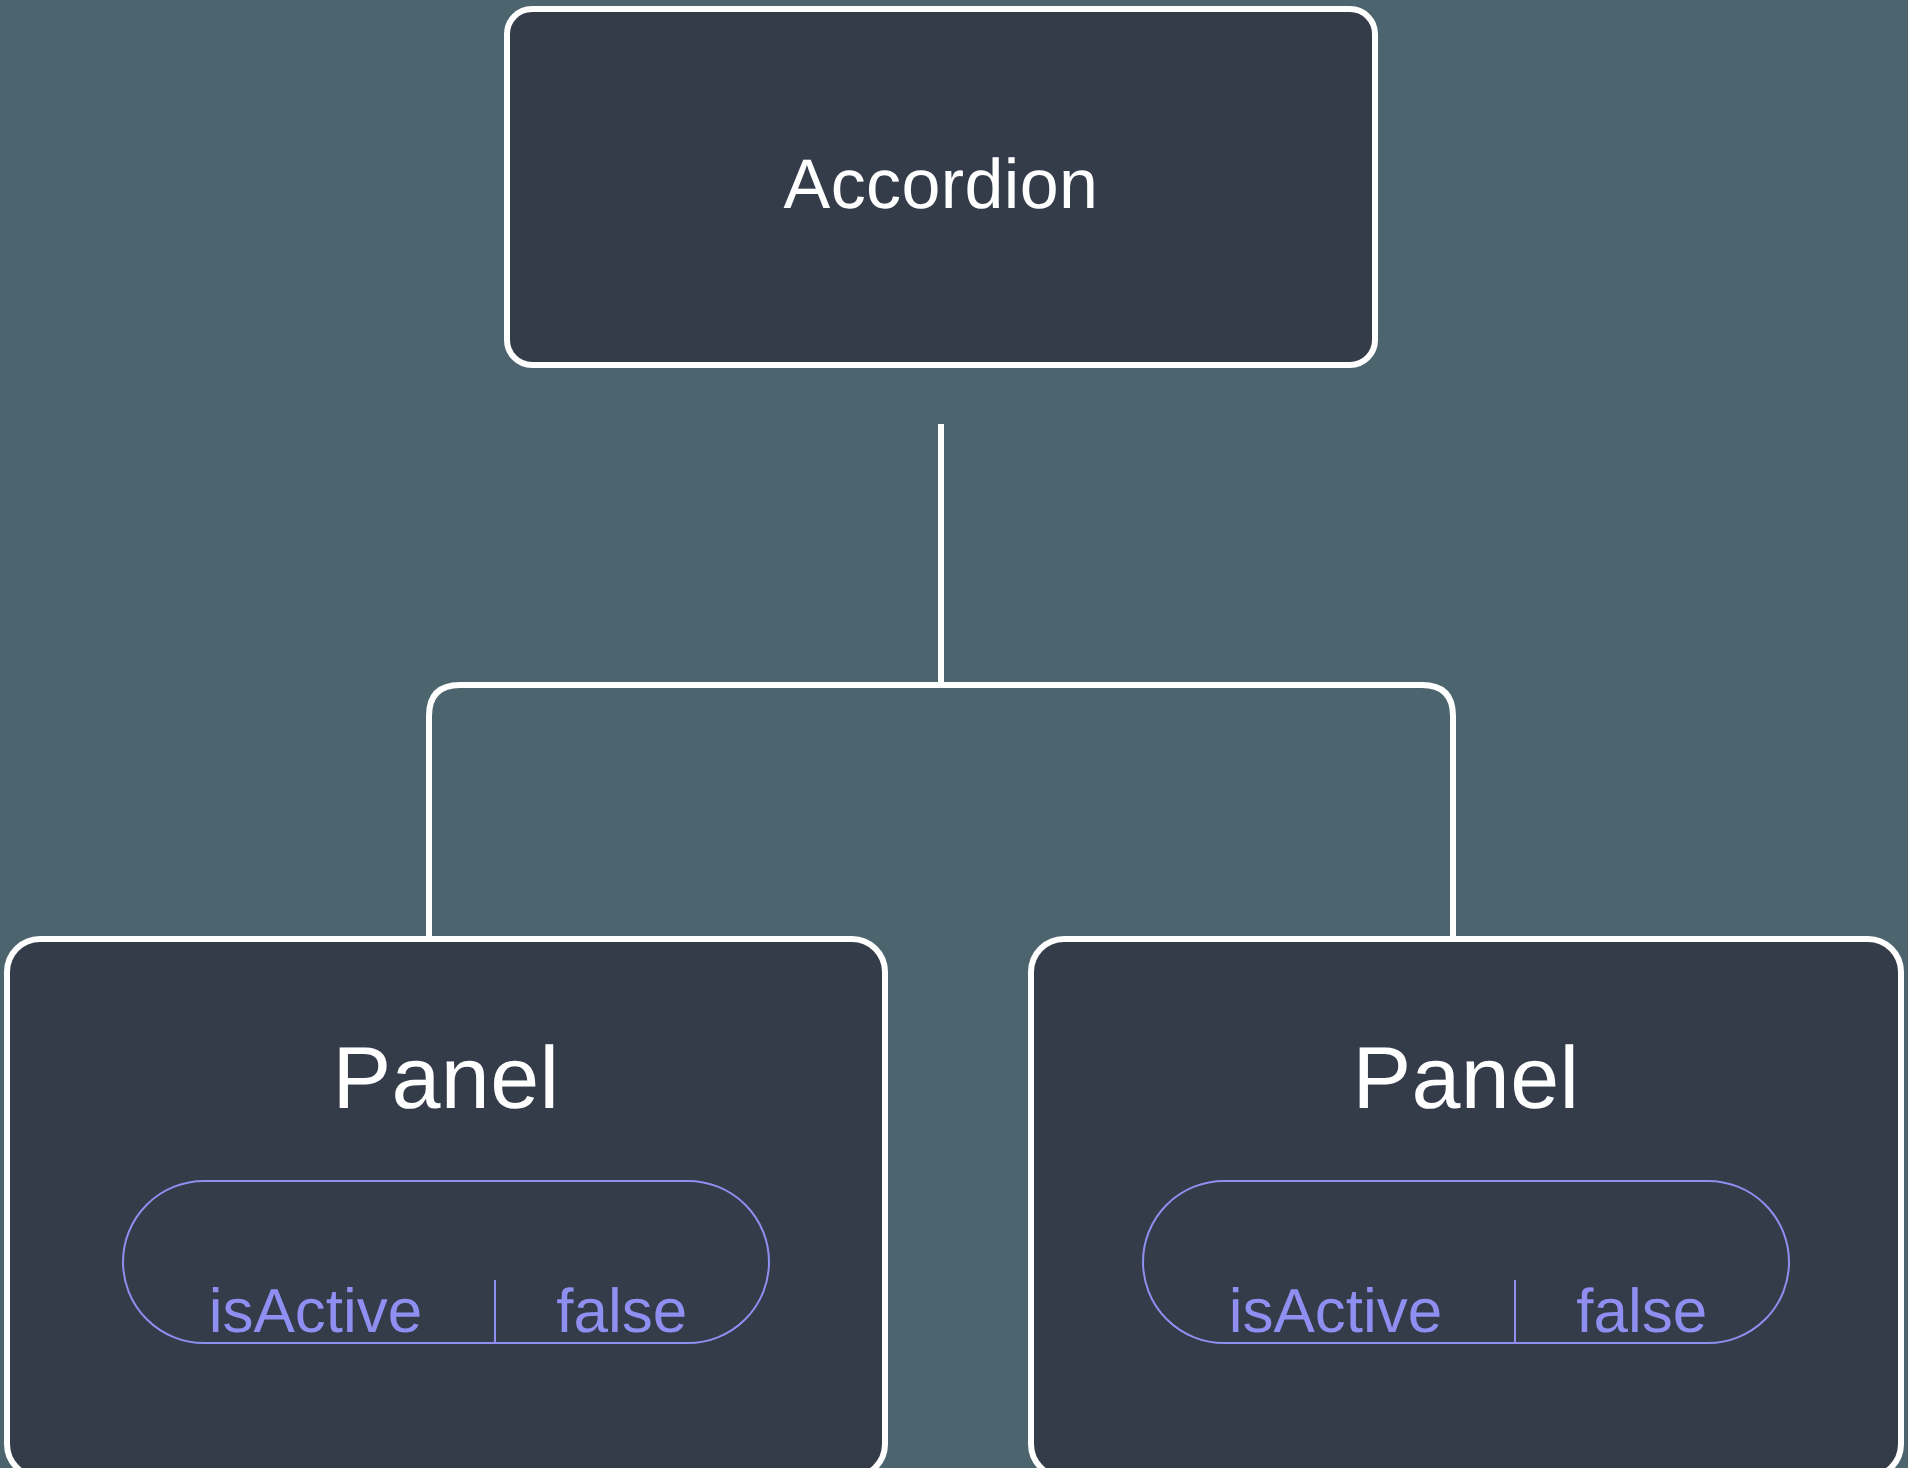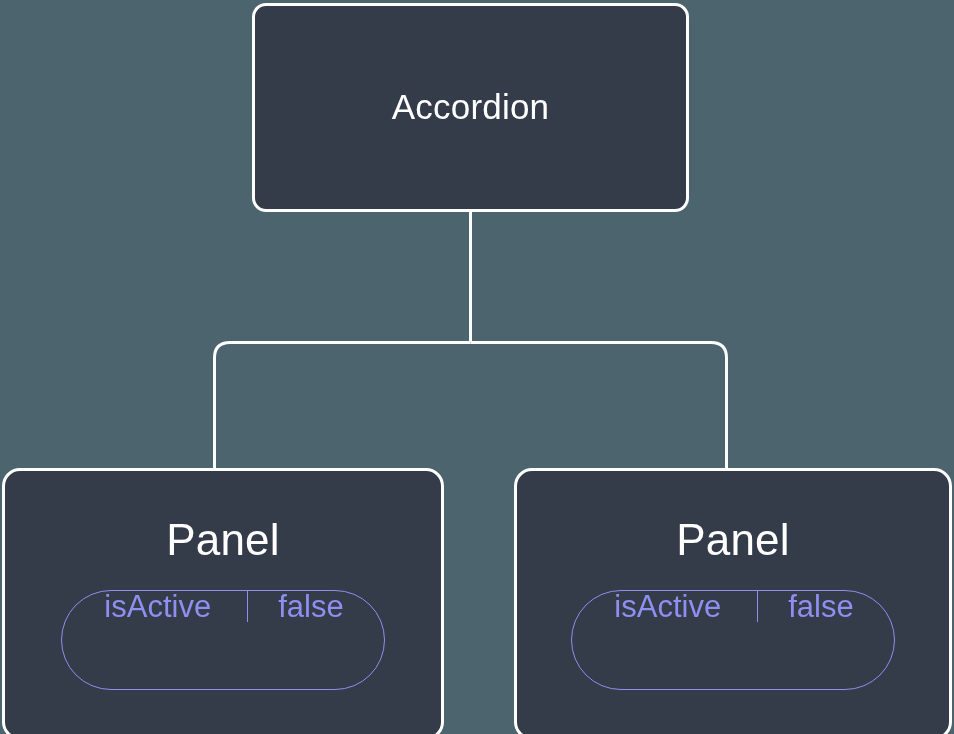--- a/index.html
+++ b/index.html
@@ -42,21 +42,21 @@
     border-radius: 16px;
     display: flex;
     flex-direction: column;
     align-items: center;
   }
 
   .node-root {
     left: 252px;
     top: 3px;
     width: 437px;
-    height: 209px;
+    height: 181px;
     justify-content: center;
     border-radius: 14px;
   }
 
   .node-title {
     color: #ffffff;
     font-size: 35px;
     font-weight: 400;
     line-height: 1.1;
     letter-spacing: 0.2px;
@@ -82,25 +82,25 @@
   }
 
   .node-child-right {
     left: 514px;
     width: 438px;
   }
 
   
   .prop-pill {
     display: flex;
-    align-items: flex-start;
+    align-items: flex-end;
     box-sizing: border-box;
     border: 1.6px solid #8e8ff0;
     border-radius: 999px;
-    height: 100px;
+    height: 82px;
     background: transparent;
     overflow: hidden;
   }
 
   .prop-key,
   .prop-val {
     display: flex;
     align-items: center;
     justify-content: center;
     color: #8e8ff0;

